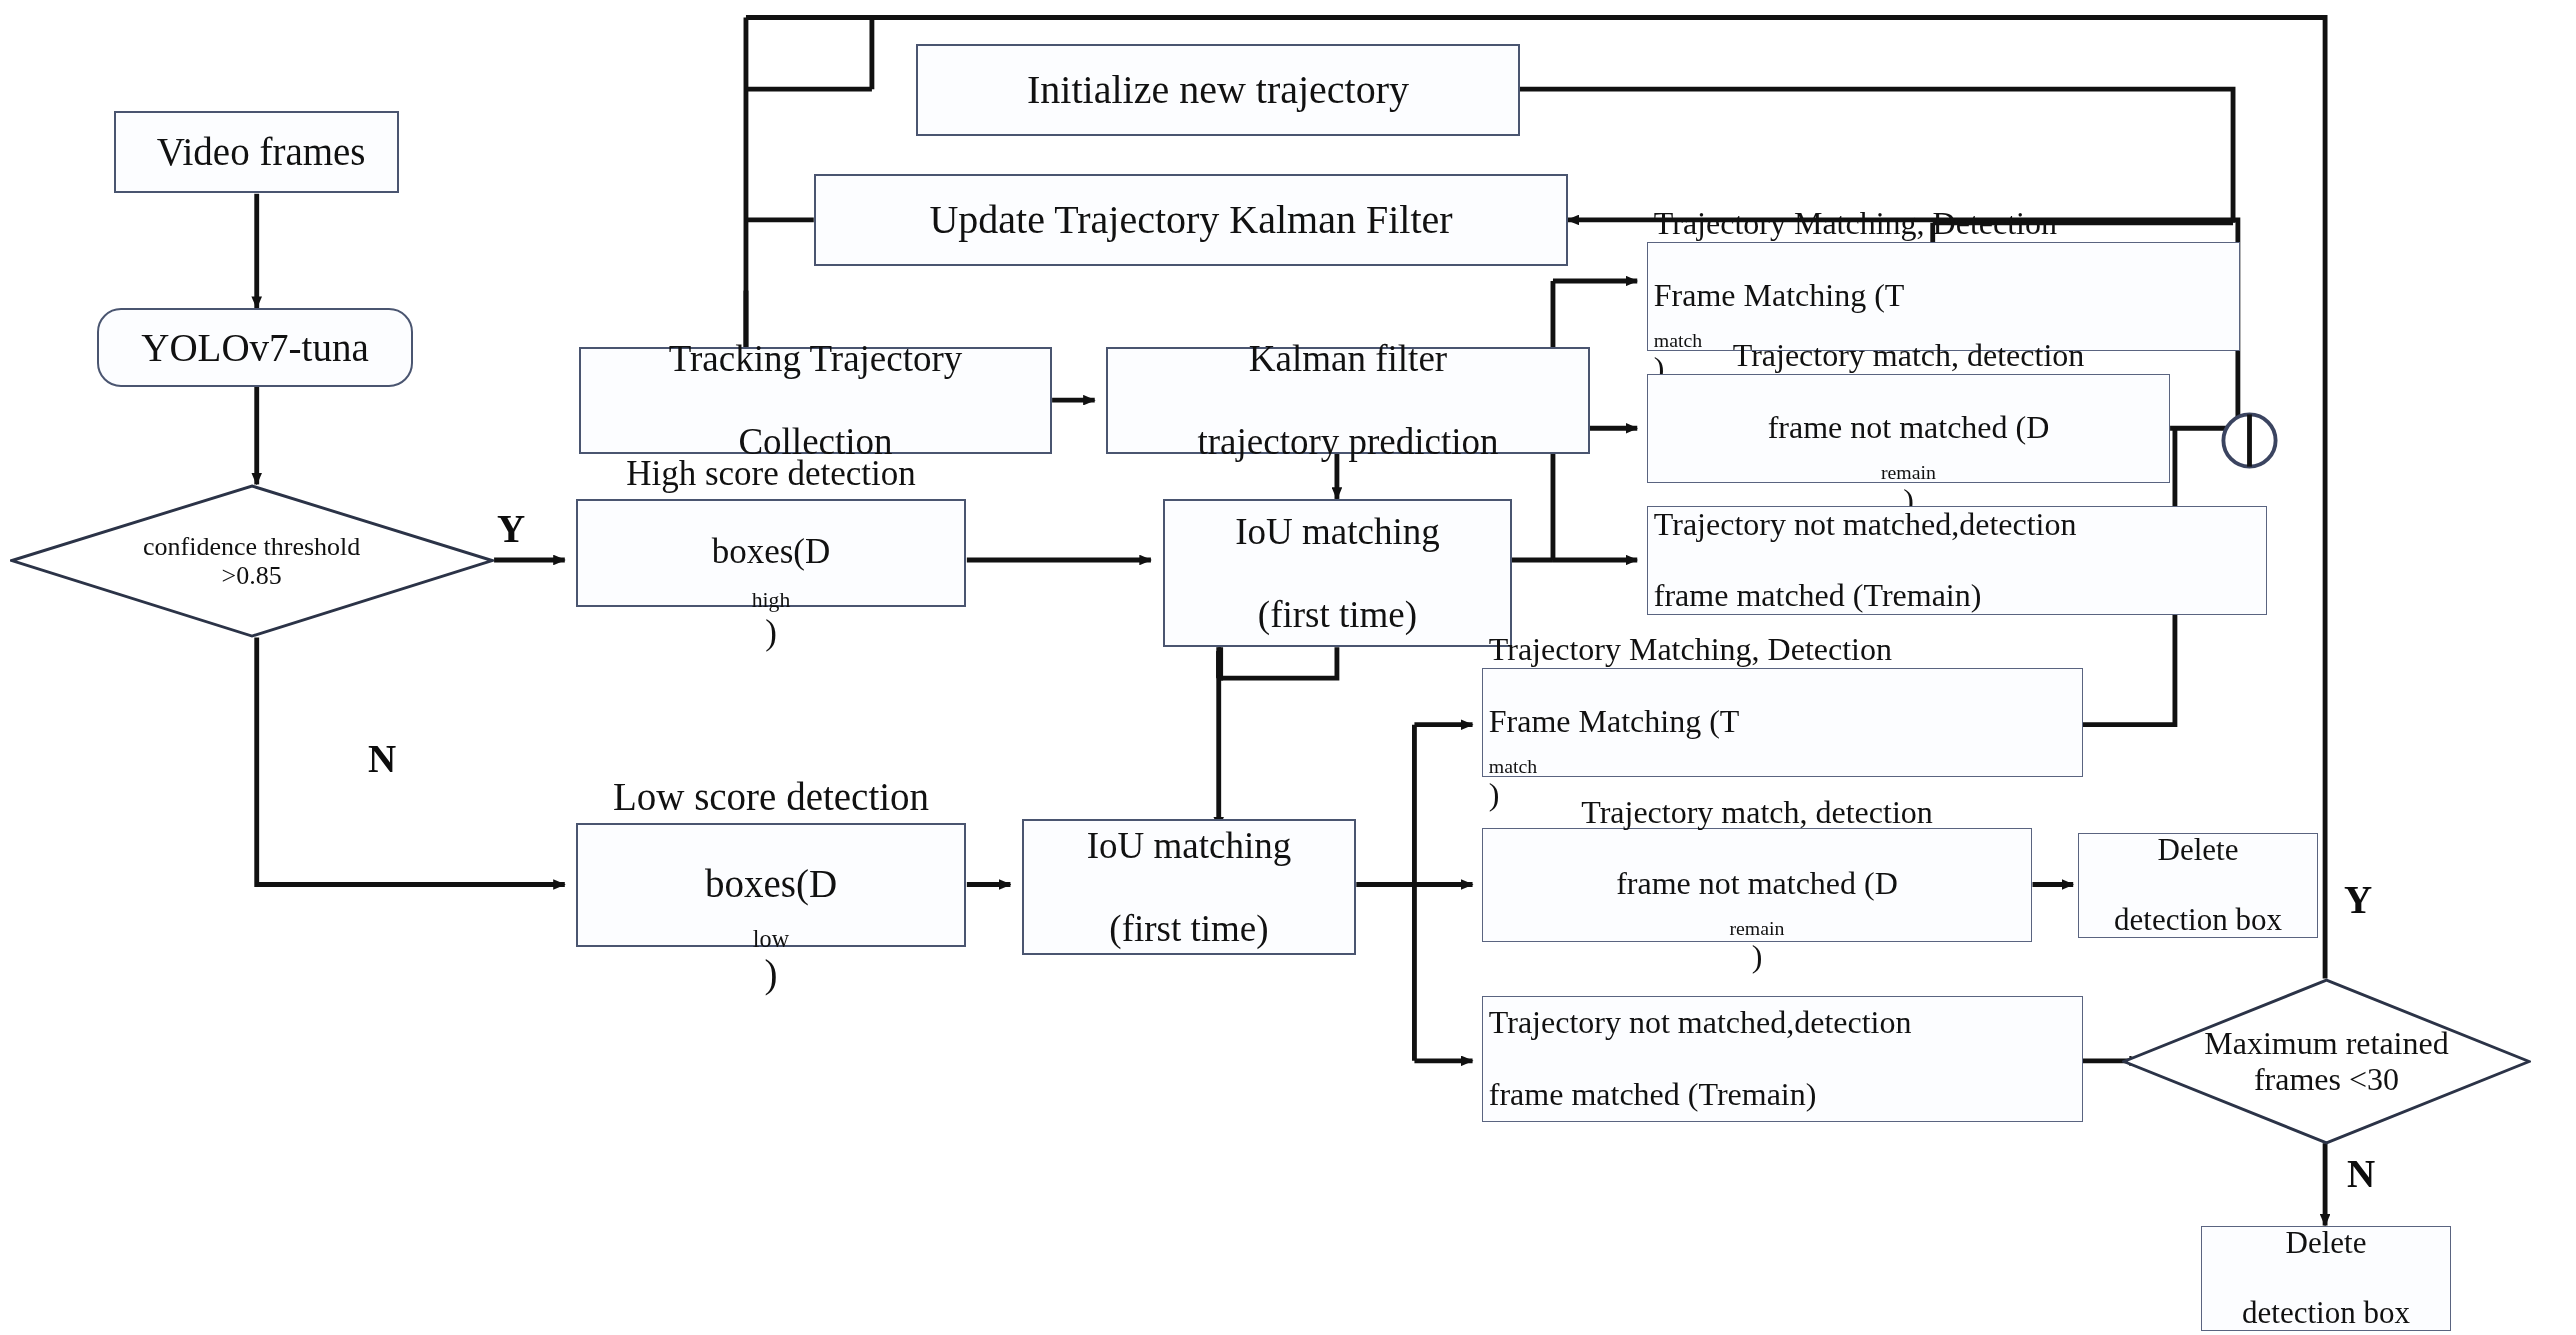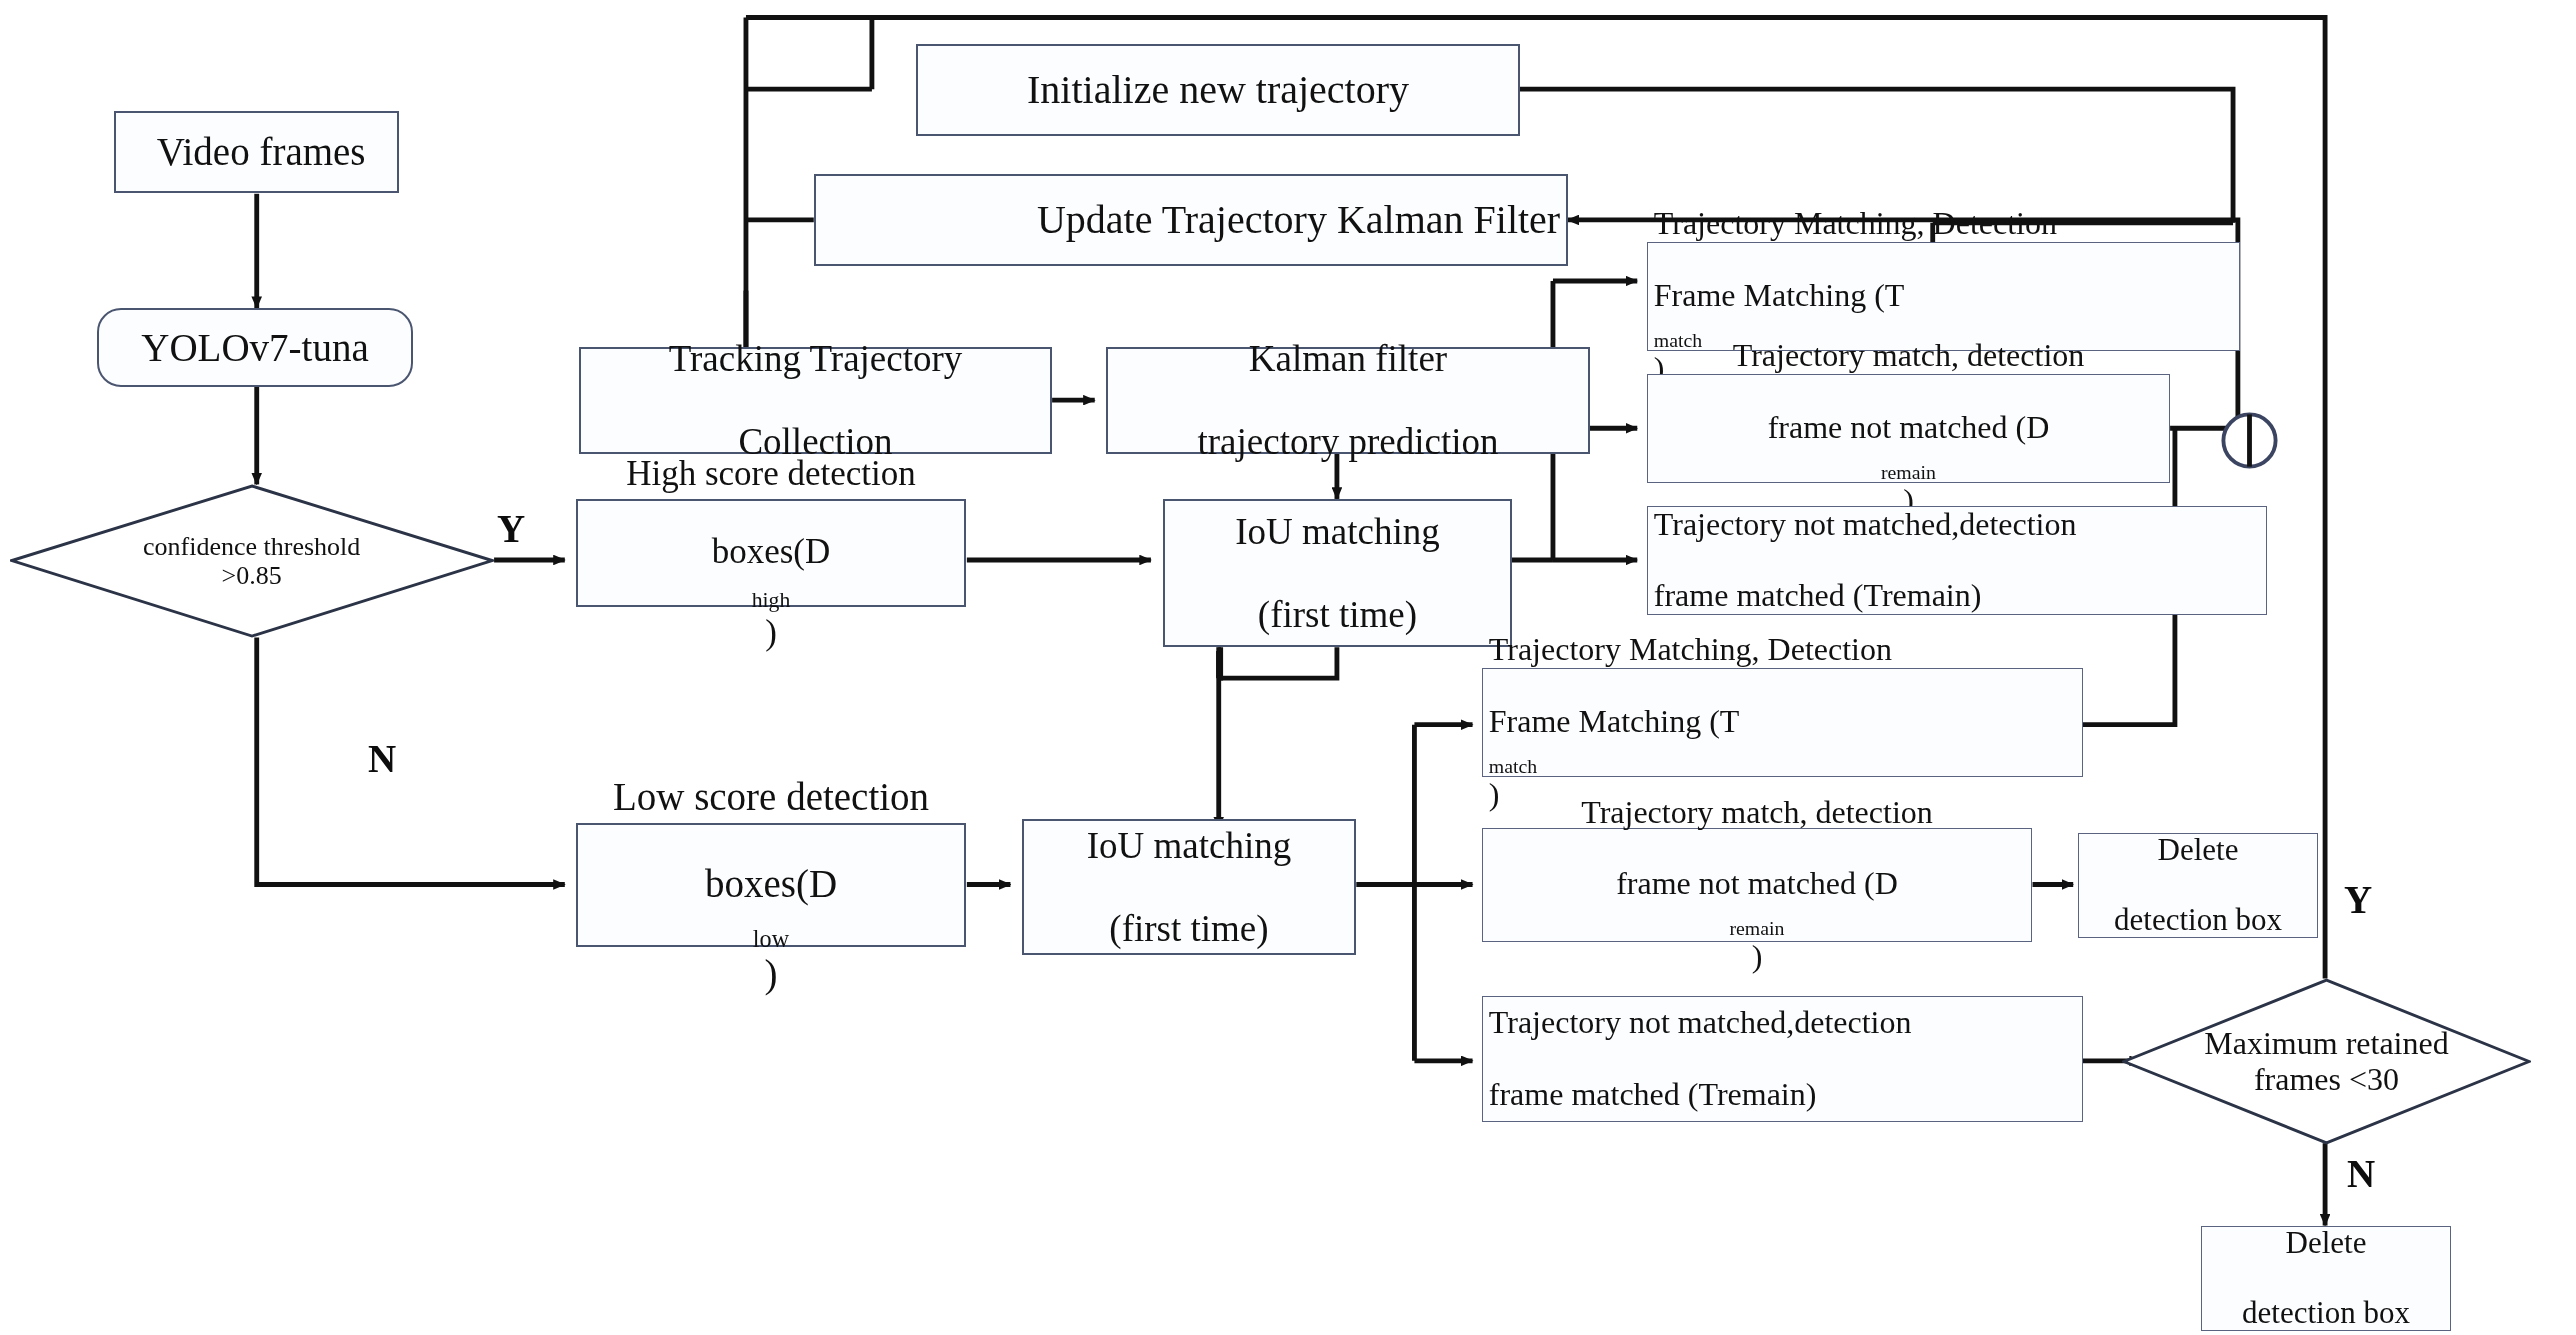--- a/index.html
+++ b/index.html
@@ -112,21 +112,21 @@
     <div class="dtext" style="font-size:26px;">
       <span>confidence threshold</span><br>
       <span>&gt;0.85</span>
     </div>
   </div>
 
   <div class="node" style="left:872px;top:44px;width:604px;height:92px;font-size:40px;margin-left:44px;">
     <span>Initialize new trajectory</span>
   </div>
 
-  <div class="node" style="left:814px;top:174px;width:754px;height:92px;font-size:40px;justify-content:flex-end;">
+  <div class="node" style="left:814px;top:174px;width:754px;height:92px;font-size:40px;">
     <span>Update Trajectory Kalman Filter</span>
   </div>
 
   <div class="node" style="left:579px;top:347px;width:473px;height:107px;font-size:37px;">
     <div>
       <span>Tracking Trajectory</span><br>
       <span>Collection</span>
     </div>
   </div>
 

